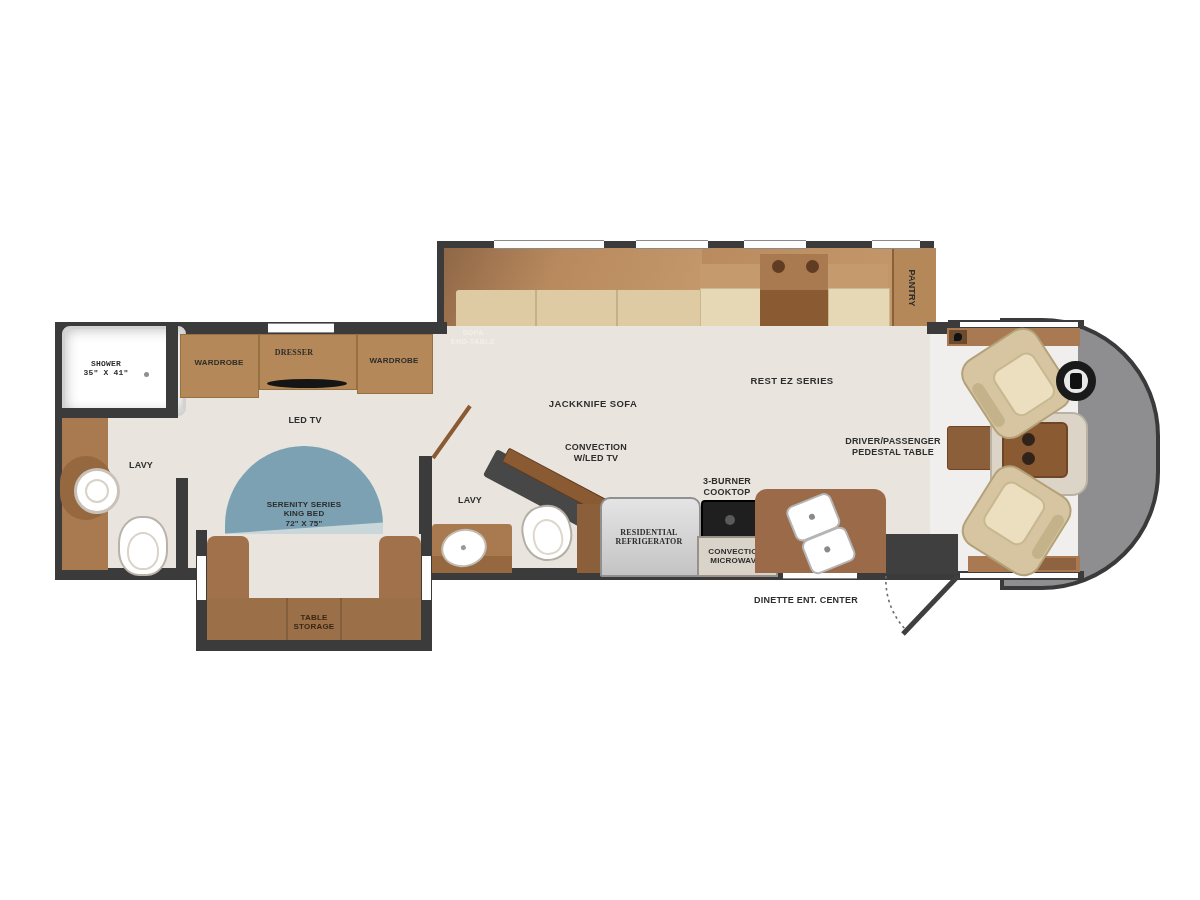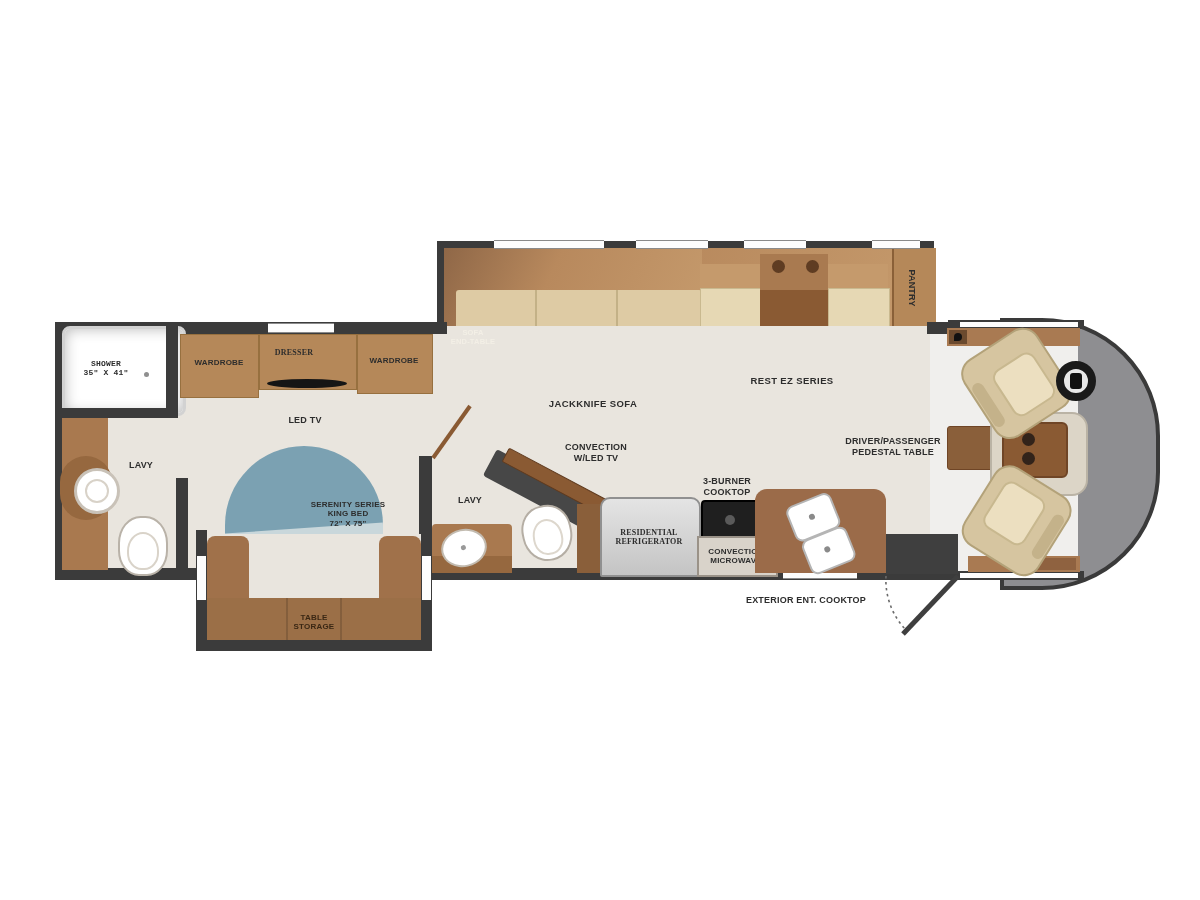--- a/index.html
+++ b/index.html
@@ -100,21 +100,21 @@
   <div class="lbl small" style="left:394px;top:361px;">WARDROBE</div>
   <div class="lbl" style="left:305px;top:400px;margin-top:20px;">LED TV</div>
   <div class="wall" style="left:419px;top:456px;width:13px;height:116px;"></div>
 
   <div class="abs" style="left:225px;top:446px;width:158px;height:166px;background:#7ba1b2;border-radius:79px 79px 0 0;overflow:hidden;">
     <div class="abs" style="left:-6px;top:82px;width:172px;height:28px;background:#c9d7db;transform:rotate(-4deg);"></div>
     <div class="abs" style="left:0;top:106px;width:158px;height:60px;background:#a3bec8;"></div>
     <div class="abs" style="left:24px;top:156px;width:38px;height:10px;background:#8ba4ae;"></div>
     <div class="abs" style="left:96px;top:156px;width:38px;height:10px;background:#8ba4ae;"></div>
   </div>
-  <div class="lbl small" style="left:304px;top:514px;margin-left:44px;">SERENITY SERIES
+  <div class="lbl small" style="left:304px;top:514px;">SERENITY SERIES
 KING BED
 72" X 75"</div>
 
   <div class="wall" style="left:196px;top:530px;width:11px;height:121px;"></div>
   <div class="wall" style="left:421px;top:530px;width:11px;height:121px;"></div>
   <div class="wall" style="left:196px;top:640px;width:236px;height:11px;"></div>
   <div class="abs" style="left:207px;top:534px;width:214px;height:106px;background:#e9e5de;"></div>
   <div class="abs" style="left:207px;top:536px;width:42px;height:80px;background:#a0714a;border-radius:8px;"></div>
   <div class="abs" style="left:379px;top:536px;width:42px;height:80px;background:#a0714a;border-radius:8px;"></div>
   <div class="abs" style="left:207px;top:598px;width:214px;height:42px;background:#9b6f47;
@@ -156,21 +156,21 @@
 MICROWAVE</div>
   <div class="abs" style="left:755px;top:489px;width:131px;height:84px;background:#9b6b49;border-radius:12px 12px 0 0;"></div>
   <div class="abs" style="left:796px;top:497px;width:48px;height:74px;transform:rotate(-22deg);transform-origin:50% 50%;">
     <div class="abs" style="left:0;top:0;width:44px;height:34px;background:#fff;border:2px solid #b5b5b5;border-radius:8px;">
       <div class="abs" style="left:18px;top:13px;width:6px;height:6px;background:#8a8a8a;border-radius:50%;"></div>
     </div>
     <div class="abs" style="left:2px;top:37px;width:44px;height:33px;background:#fff;border:2px solid #b5b5b5;border-radius:8px;">
       <div class="abs" style="left:18px;top:12px;width:6px;height:6px;background:#8a8a8a;border-radius:50%;"></div>
     </div>
   </div>
-  <div class="lbl" style="left:806px;top:600px;">EXTERIOR ENT. COOKTOP</div>
+  <div class="lbl" style="left:806px;top:600px;">DINETTE ENT. CENTER</div>
 
   <div class="abs" style="left:886px;top:534px;width:72px;height:40px;background:#3f3f3f;"></div>
 
   <div class="lbl big" style="left:593px;top:364px;margin-top:40px;">JACKKNIFE SOFA</div>
   <div class="lbl big" style="left:792px;top:381px;">REST EZ SERIES</div>
   <div class="lbl white" style="left:473px;top:338px;">SOFA
 END-TABLE</div>
   <div class="lbl vert" style="left:912px;top:288px;">PANTRY</div>
 
   <div class="abs" style="left:947px;top:328px;width:133px;height:18px;background:#a97a52;">

